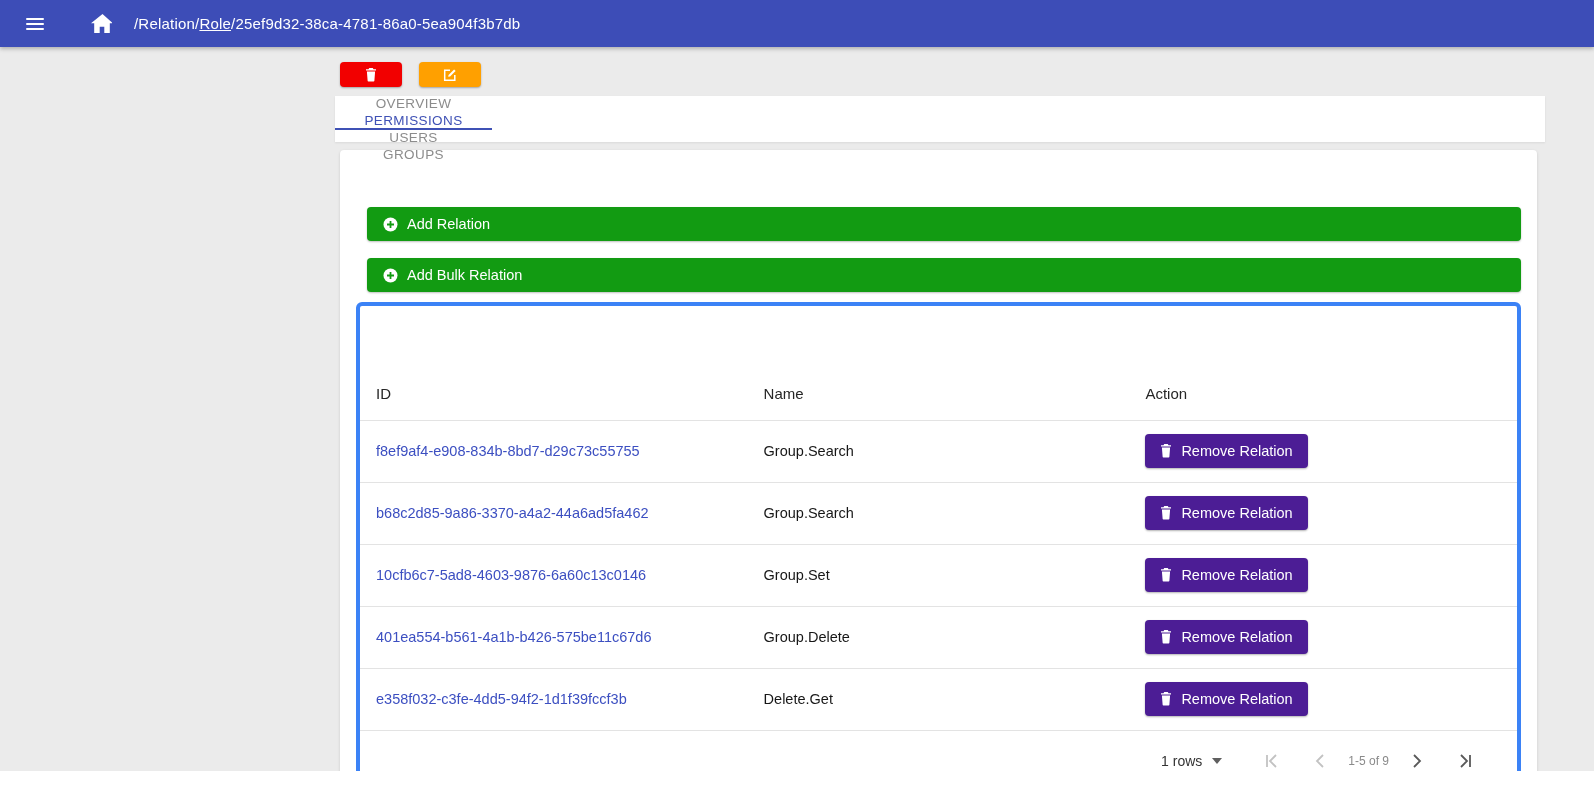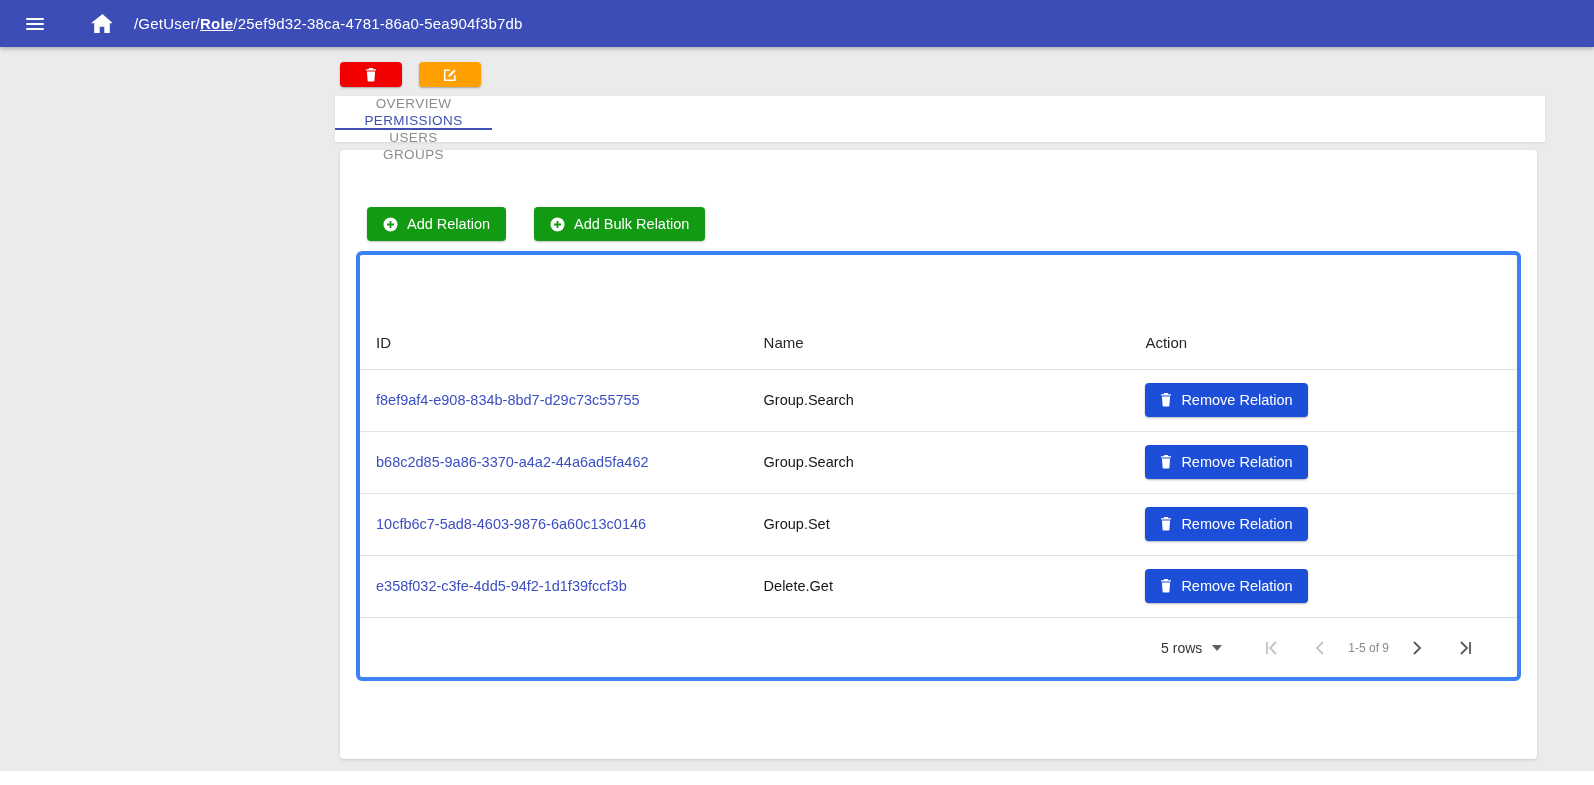--- a/index.html
+++ b/index.html
@@ -6,50 +6,50 @@
   html,body { width:1594px; height:785px; font-family:"Liberation Sans", sans-serif; background:#fff; }
   .app { background:#ebebeb; height:771px; overflow:hidden; }
 
   
   .appbar { height:47px; background:#3d4db7; display:flex; align-items:center; padding:0 16px; box-shadow:0 2px 4px rgba(0,0,0,.25); }
   .icon-btn { background:none; border:none; cursor:pointer; display:flex; align-items:center; justify-content:center; padding:0; }
   .menu-btn { width:26px; height:26px; flex-direction:column; gap:3px; margin-left:6px; }
   .menu-btn span { display:block; width:18px; height:2px; background:#fff; border-radius:1px; }
   .home-btn { margin-left:40px; width:26px; height:26px; }
   .breadcrumb { color:#fff; font-size:15px; margin-left:20px; letter-spacing:.2px; white-space:nowrap; }
-  .breadcrumb a { color:#fff; text-decoration:underline; cursor:pointer;font-weight:bold; }
+  .breadcrumb a { color:#fff; text-decoration:underline; cursor:pointer; }
 
   
   .content { margin-left:335px; width:1210px; }
 
   
   .entity-actions { padding-top:15px; display:flex; gap:17px; margin-left:5px; }
   .btn-sm { width:62px; height:25px; border:none; border-radius:4px; display:flex; align-items:center; justify-content:center; cursor:pointer; box-shadow:0 1px 2px rgba(0,0,0,.3); }
   .btn-delete { background:#f20000; }
   .btn-edit { background:#ffa000; }
 
   
   .tabbar { margin-top:9px; background:#fff; height:46px; display:flex; box-shadow:0 1px 2px rgba(0,0,0,.08);flex-direction:column; }
   .tab { width:157px; display:flex; align-items:center; justify-content:center; font-size:13.5px; letter-spacing:.4px; color:#8c8c8c; cursor:pointer; border-bottom:2px solid transparent; }
   .tab.active { color:#3f51b5; border-bottom-color:#3f51b5; }
 
   
   .card { margin-top:8px; margin-left:5px; width:1197px; background:#fff; border-radius:4px; box-shadow:0 1px 3px rgba(0,0,0,.14); padding:57px 16px 22px 16px; min-height:609px; }
-  .relation-buttons { margin-left:11px; display:flex; gap:28px; }
+  .relation-buttons { margin-left:11px; display:flex; gap:17px;flex-direction:column; }
   .btn-green { background:#129b12; color:#fff; border:none; border-radius:4px; height:34px; padding:0 16px; font-size:14.5px; display:inline-flex; align-items:center; gap:9px; cursor:pointer; box-shadow:0 1px 2px rgba(0,0,0,.25); }
 
   
   .table-card { margin-top:10px; border:4px solid #3b82f6; border-radius:6px; background:#fff; }
   .table-toolbar { height:62px; }
   table { width:100%; border-collapse:collapse; }
   th { text-align:left; font-weight:400; color:#262626; font-size:15px; height:52px; padding:0 16px; }
   th:nth-child(1){ width:33.5%; } th:nth-child(2){ width:33%; }
   td { padding:0 16px; height:62px; border-top:1px solid #e3e3e3; font-size:14.5px; color:#171717; }
   .id-link { color:#3c4fc1; text-decoration:none; cursor:pointer; }
-  .btn-remove { background:#1d4ed8; color:#fff; border:none; border-radius:4px; height:34px; padding:0 15px; font-size:14.5px; display:inline-flex; align-items:center; gap:9px; cursor:pointer; box-shadow:0 1px 2px rgba(0,0,0,.3); }
+  .btn-remove { background:#4c1d95; color:#fff; border:none; border-radius:4px; height:34px; padding:0 15px; font-size:14.5px; display:inline-flex; align-items:center; gap:9px; cursor:pointer; box-shadow:0 1px 2px rgba(0,0,0,.3); }
 
   
   .pagination { height:60px; display:flex; align-items:center; justify-content:flex-end; border-top:1px solid #e3e3e3; padding-right:28px; color:#4d4d4d; font-size:14px; }
   .rows-select { display:flex; align-items:center; gap:10px; margin-right:26px; cursor:pointer; color:#333; }
   .pg-btn { width:24px; height:24px; background:none; border:none; display:flex; align-items:center; justify-content:center; margin:0 12px; cursor:pointer; }
   .pg-btn.disabled { color:#c2c2c2; }
   .pg-btn.enabled { color:#595959; }
   .pg-range { color:#8a8a8a; font-size:12px; margin:0 4px; }
 </style>
 </head>
@@ -62,21 +62,21 @@
       <span></span>
       <span></span>
       <span></span>
     </button>
     <button class="icon-btn home-btn">
       <svg width="21" height="19" viewBox="0 0 21 19">
           <path fill="#fff" d="M10.5 0L21 9.3h-3.2V19h-5.5v-6.2h-4.6V19H2.2V9.3H-1z" transform="translate(1,0)"></path>
         </svg>
     </button>
     <div class="breadcrumb">
-      <span>/GetUser/</span><a>Role</a><span>/25ef9d32-38ca-4781-86a0-5ea904f3b7db</span>
+      <span>/Relation/</span><a>Role</a><span>/25ef9d32-38ca-4781-86a0-5ea904f3b7db</span>
     </div>
   </header>
 
   <div class="content">
 
     <div class="entity-actions">
       <button class="btn-sm btn-delete">
         <svg width="12" height="14" viewBox="0 0 12 14">
             <path fill="#fff" d="M4.2 0h3.6l.7 1.2H11v1.4H1V1.2h2.5L4.2 0zM1.9 3.6h8.2l-.72 9.2c-.04.45-.32.7-.76.7H3.38c-.44 0-.72-.25-.76-.7L1.9 3.6z"></path>
           </svg>
@@ -158,39 +158,51 @@
     <td>
       <button class="btn-remove">
         <svg width="12" height="14" viewBox="0 0 12 14">
                       <path fill="#fff" d="M4.2 0h3.6l.7 1.2H11v1.4H1V1.2h2.5L4.2 0zM1.9 3.6h8.2l-.72 9.2c-.04.45-.32.7-.76.7H3.38c-.44 0-.72-.25-.76-.7L1.9 3.6z"></path>
                     </svg>
         <span>Remove Relation</span>
       </button>
     </td>
   </tr>
 
+  <tr>
+    <td><a class="id-link">401ea554-b561-4a1b-b426-575be11c67d6</a></td>
+    <td><span>Group.Delete</span></td>
+    <td>
+      <button class="btn-remove">
+        <svg width="12" height="14" viewBox="0 0 12 14">
+                      <path fill="#fff" d="M4.2 0h3.6l.7 1.2H11v1.4H1V1.2h2.5L4.2 0zM1.9 3.6h8.2l-.72 9.2c-.04.45-.32.7-.76.7H3.38c-.44 0-.72-.25-.76-.7L1.9 3.6z"></path>
+                    </svg>
+        <span>Remove Relation</span>
+      </button>
+    </td>
+  </tr>
 
   <tr>
     <td><a class="id-link">e358f032-c3fe-4dd5-94f2-1d1f39fccf3b</a></td>
     <td><span>Delete.Get</span></td>
     <td>
       <button class="btn-remove">
         <svg width="12" height="14" viewBox="0 0 12 14">
                       <path fill="#fff" d="M4.2 0h3.6l.7 1.2H11v1.4H1V1.2h2.5L4.2 0zM1.9 3.6h8.2l-.72 9.2c-.04.45-.32.7-.76.7H3.38c-.44 0-.72-.25-.76-.7L1.9 3.6z"></path>
                     </svg>
         <span>Remove Relation</span>
       </button>
     </td>
   </tr>
 </tbody>
         </table>
 
         <div class="pagination">
           <div class="rows-select">
-            <span>5 rows</span>
+            <span>1 rows</span>
             <svg width="10" height="6" viewBox="0 0 10 6">
                 <path d="M0 0h10L5 6z" fill="#5f5f5f"></path>
               </svg>
           </div>
           <button class="pg-btn disabled">
             <svg width="14" height="14" viewBox="0 0 14 14" fill="none" stroke="currentColor" stroke-width="1.8">
                 <path d="M11 1L5 7l6 6"></path>
                 <path d="M2 1v12"></path>
               </svg>
           </button>

